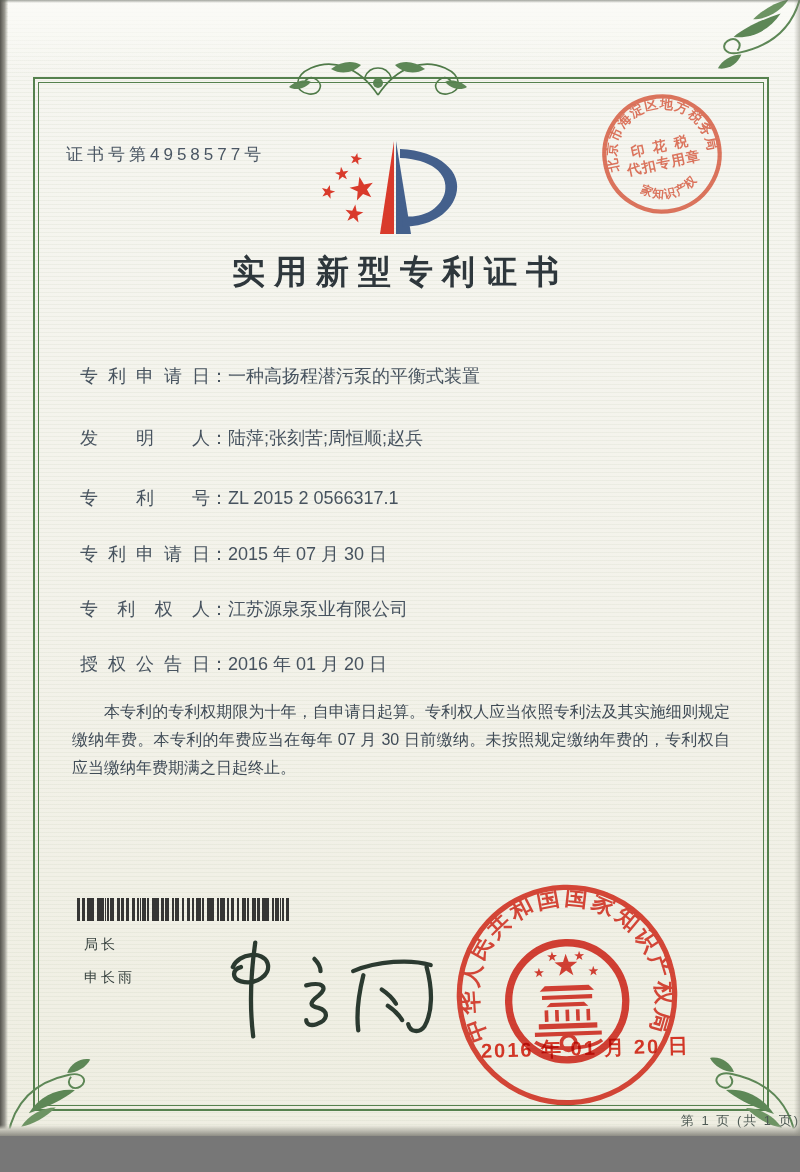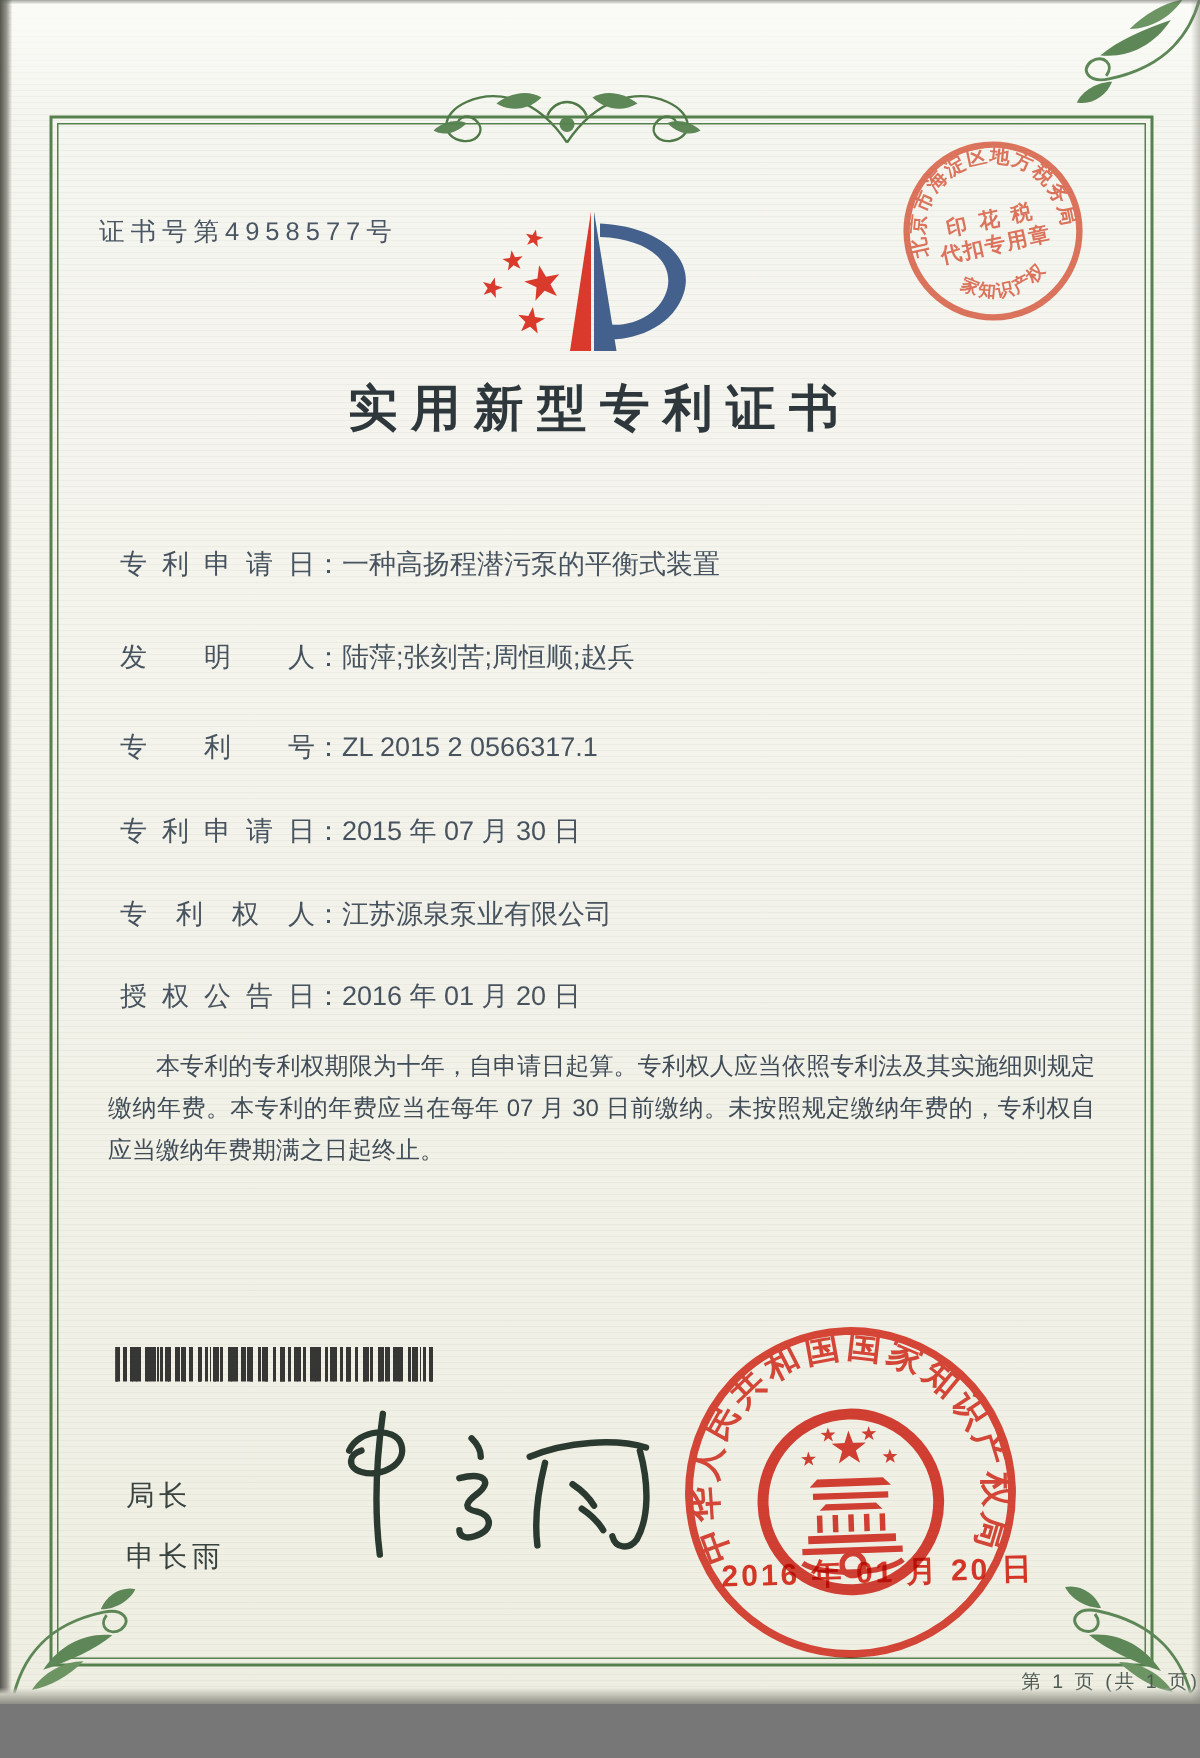--- a/index.html
+++ b/index.html
@@ -42,21 +42,21 @@
   .field-label{display:inline-block;width:130px;text-align:justify;text-align-last:justify;}
   .paragraphs{position:absolute;left:72px;top:698px;width:658px;font-size:16px;line-height:28px;text-align:justify;color:#404c57;}
   .paragraphs p{margin:0;text-indent:2em;}
 
   .barcode{position:absolute;left:77px;top:898px;width:212px;height:23px;opacity:.88;
     background:
       repeating-linear-gradient(90deg,#1d1d1d 0 2px,rgba(0,0,0,0) 2px 5px),
       repeating-linear-gradient(90deg,#1d1d1d 0 1px,rgba(0,0,0,0) 1px 7px),
       repeating-linear-gradient(90deg,#1d1d1d 0 3px,rgba(0,0,0,0) 3px 11px);}
 
-  .director{position:absolute;left:84px;top:984px;color:#394441;font-size:19px;letter-spacing:3px;}
+  .director{position:absolute;left:84px;top:936px;color:#394441;font-size:14px;letter-spacing:3px;}
   .director div:first-child{margin-bottom:15px;}
   .signature{position:absolute;left:192px;top:936px;width:255px;height:108px;}
 
   .seal-bottom{position:absolute;left:452px;top:880px;width:230px;height:230px;mix-blend-mode:multiply;opacity:.92;transform:rotate(-2deg);}
   .seal-date{position:absolute;left:481px;top:1035px;font-size:20px;font-weight:bold;color:#e23a2b;letter-spacing:2px;transform:rotate(-1.5deg);mix-blend-mode:multiply;}
   .footer{position:absolute;left:0;top:1112px;width:100%;text-align:right;font-size:13px;color:#4e5a54;letter-spacing:2px;}
 </style>
 </head>
 <body>
 

